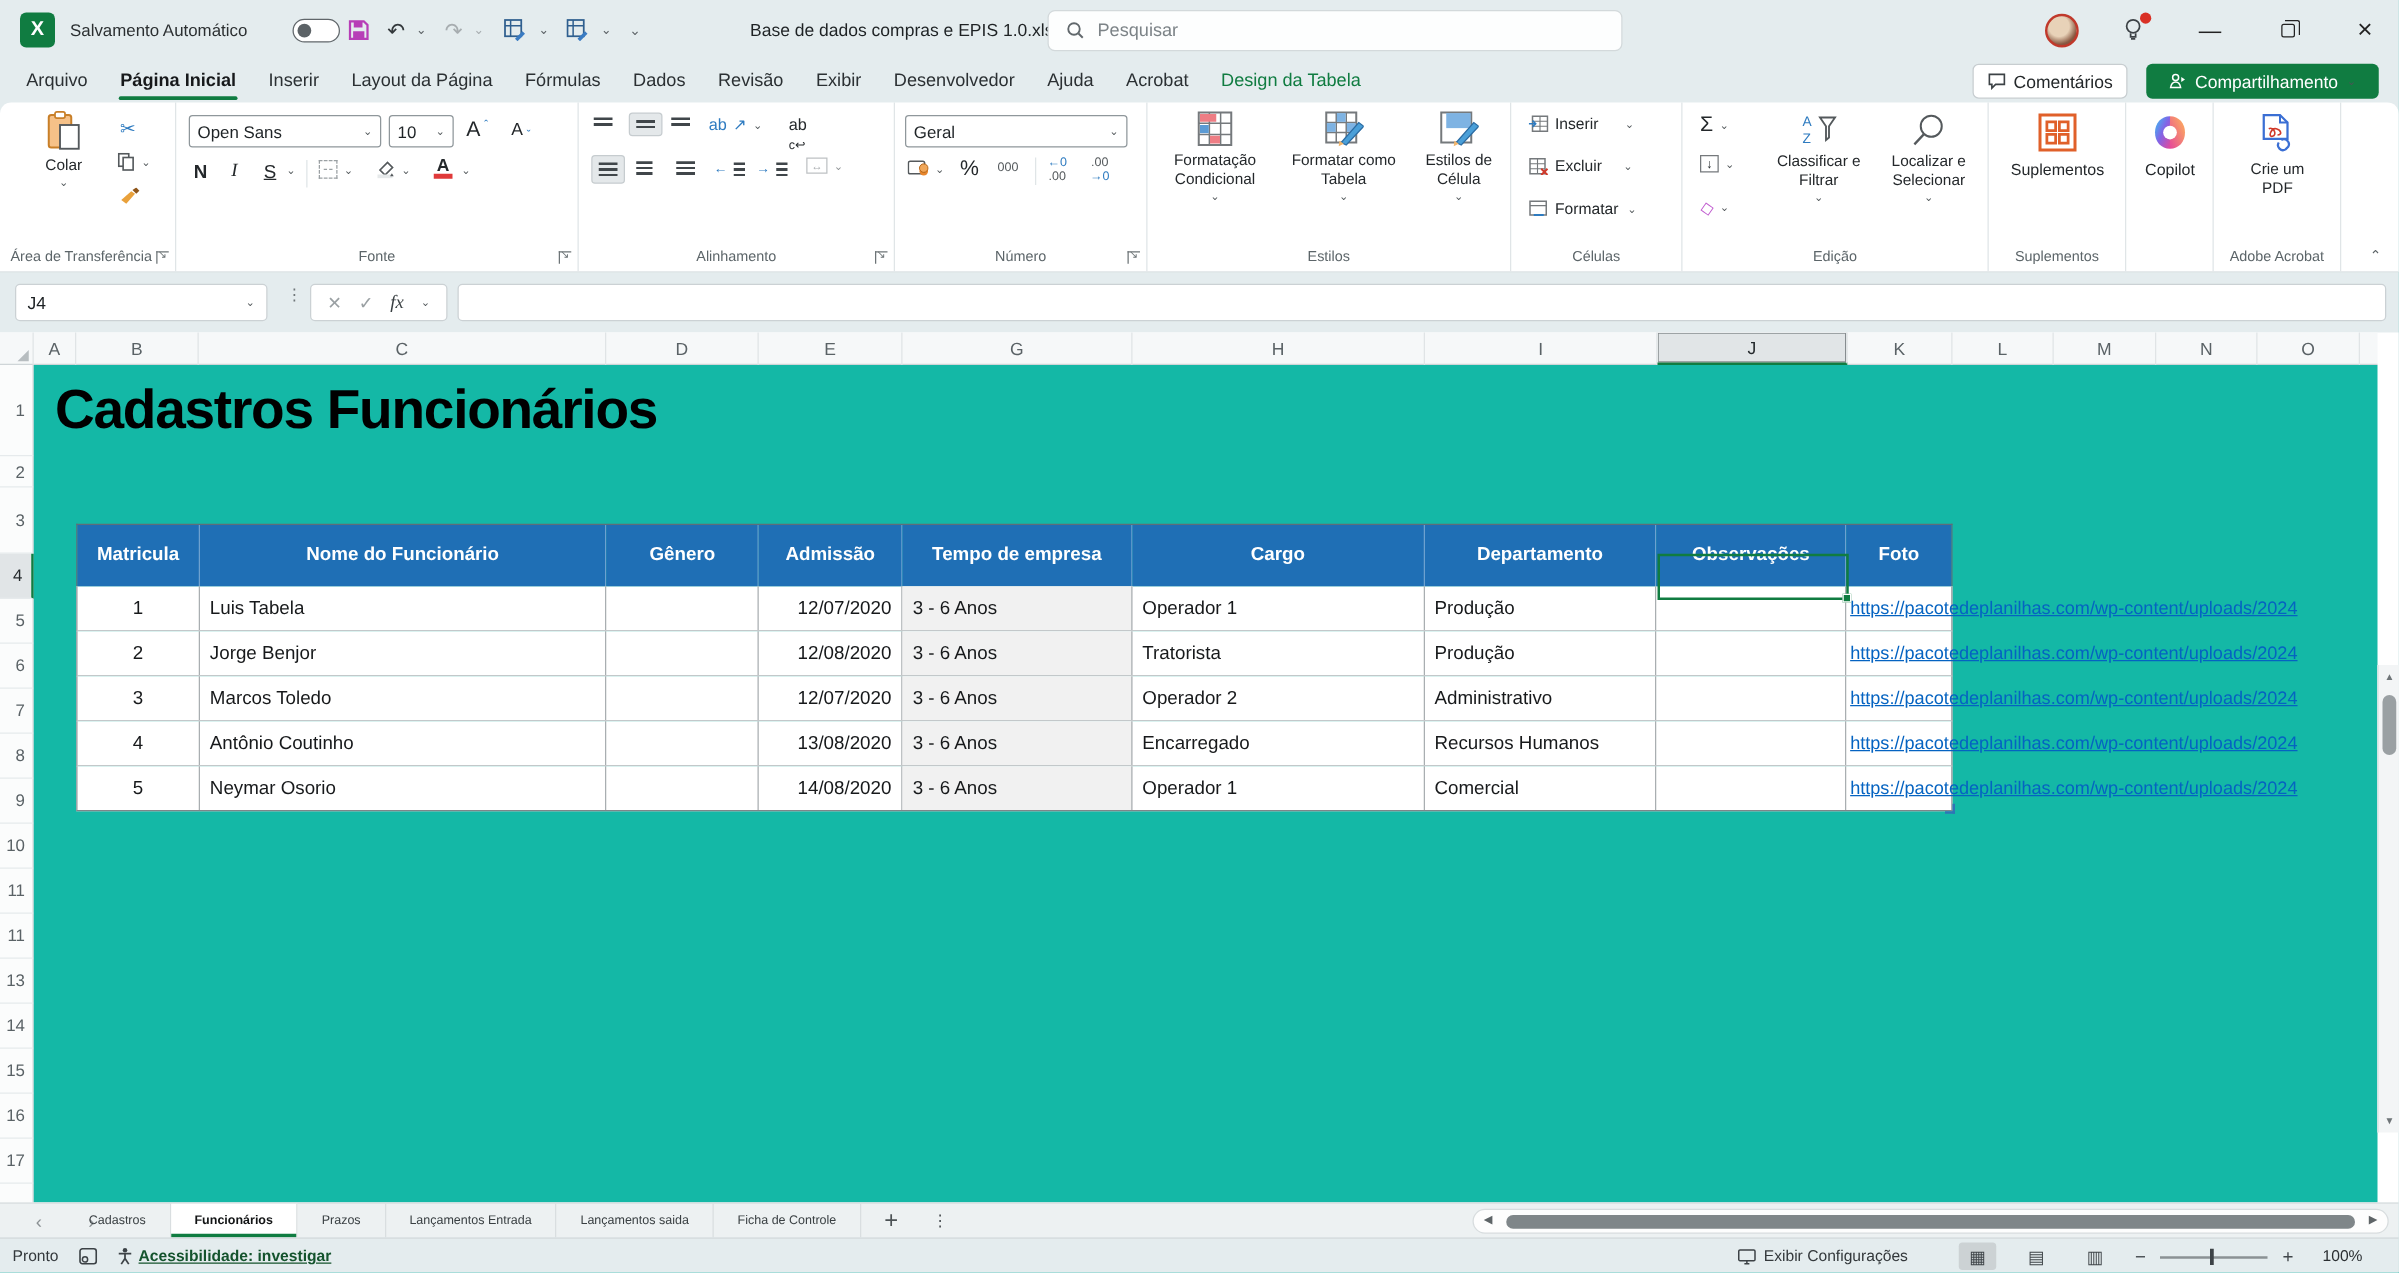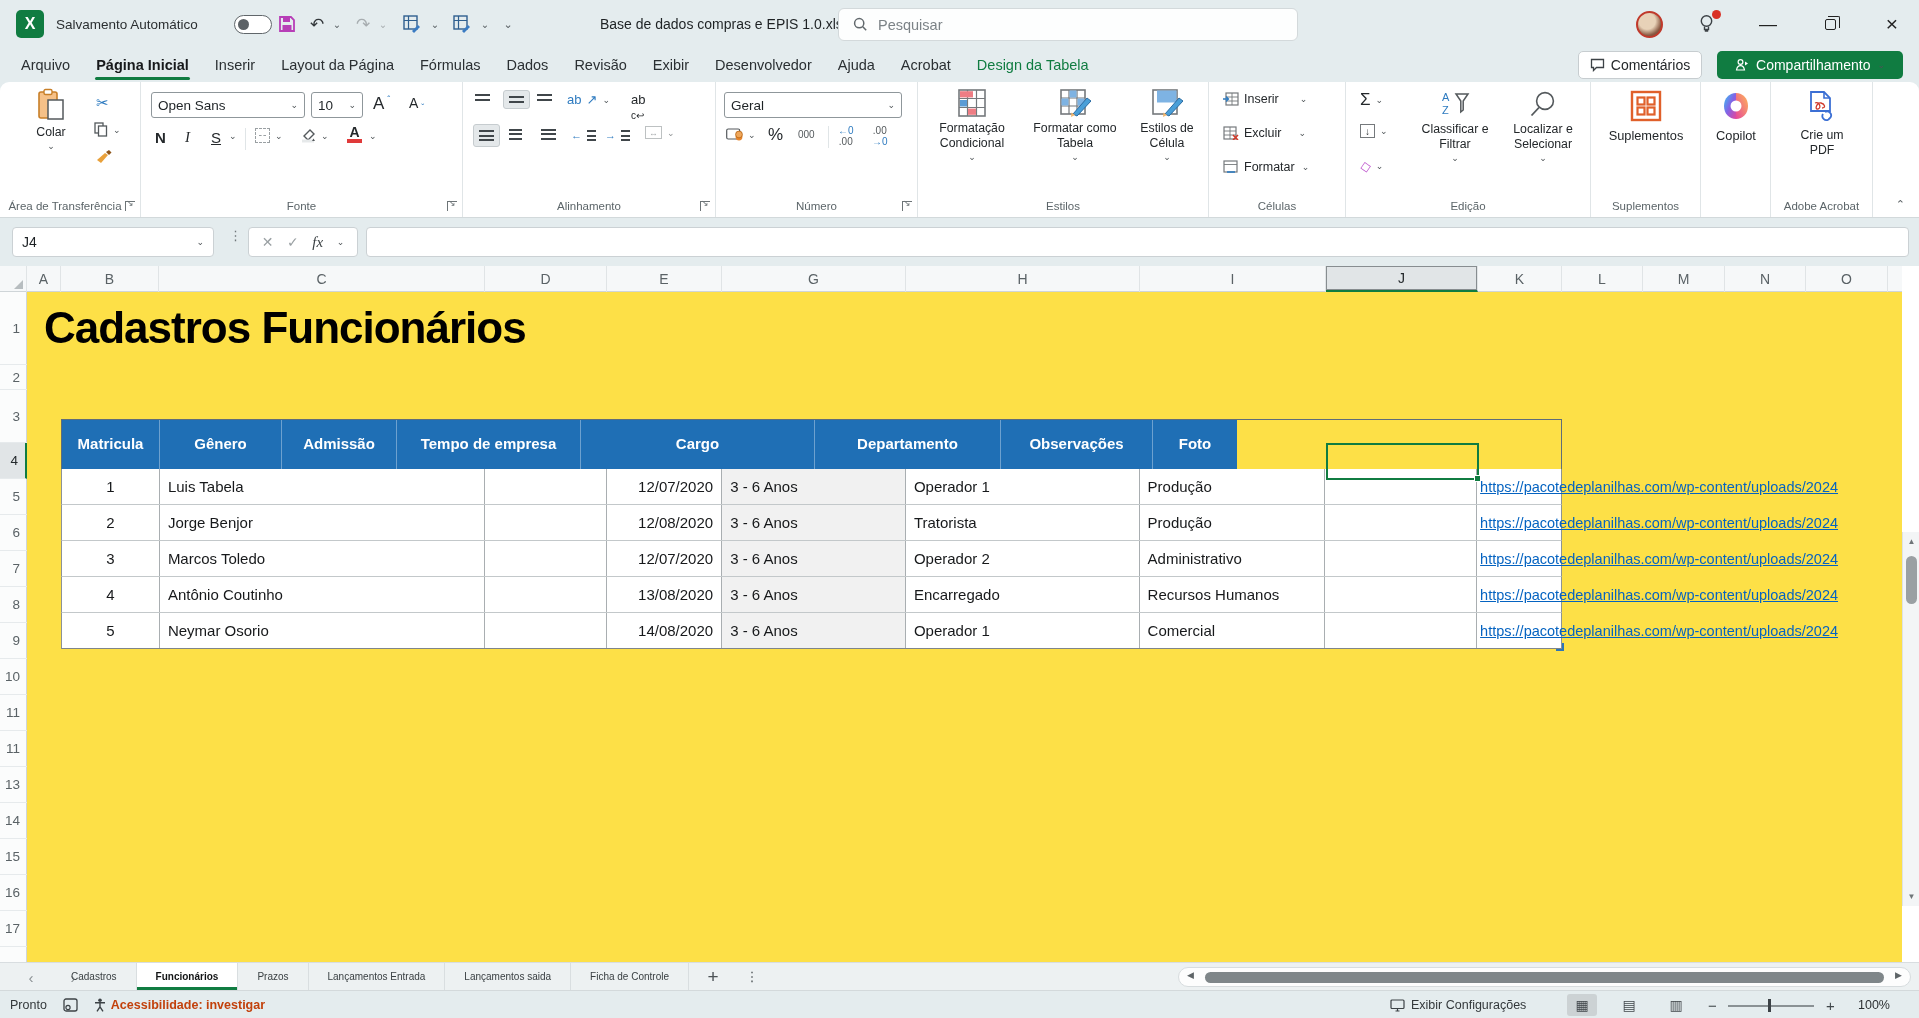--- a/index.html
+++ b/index.html
@@ -70,21 +70,21 @@
   
   #gridpanel { position:absolute; top:266px; left:0; right:0; bottom:56px; background:#fff; }
   #colheads { position:absolute; top:0; left:0; height:26px; right:17px; background:#f6f8f9; border-bottom:1px solid #cfd5d8; display:flex; }
   .colhead { height:26px; display:flex; align-items:center; justify-content:center; font-size:14px; color:#5a6266; border-right:1px solid #e0e4e6; }
   .colhead.sel { background:#e1e5e7; box-shadow:inset 0 0 0 1px #878d90; border-bottom:2px solid #107C41; color:#24292c; }
   #corner { width:27px; height:26px; border-right:1px solid #e0e4e6; position:relative; }
   #corner:after { content:""; position:absolute; right:3px; bottom:3px; border-left:9px solid transparent; border-bottom:9px solid #b7bdc0; }
   #rowheads { position:absolute; top:26px; left:0; width:27px; bottom:0; background:#fbfcfc; border-right:1px solid #cfd5d8; }
   .rowhead { position:absolute; left:0; width:27px; display:flex; align-items:center; justify-content:flex-end; padding-right:7px; font-size:13.5px; color:#5a6266; border-bottom:1px solid #e6eaec; }
   .rowhead.sel { background:#e1e5e7; border-right:2px solid #107C41; color:#24292c; }
-  #sheet { position:absolute; top:26px; left:27px; right:17px; bottom:0; background:#fde047; }
+  #sheet { position:absolute; top:26px; left:27px; right:17px; bottom:0; background:#14b8a6; }
   #sheet-title { position:absolute; left:17px; top:11px; font-size:44px; font-weight:bold; letter-spacing:-1px; color:#000; white-space:nowrap; }
 
   
   #xltable { position:absolute; left:34px; top:127px; width:1501px; }
   #xlt-head { display:flex; height:50px; border:1px solid #5f6d79; border-bottom:none; }
   .th { background:#1F6FB5; color:#fff; font-weight:bold; font-size:15px; display:flex; align-items:center; justify-content:center; border-right:1px solid rgba(255,255,255,0.35); text-align:center; line-height:1.1; }
   .th:last-child { border-right:none; }
   .trow { display:flex; height:36px; border-left:1px solid #8c9296; border-right:1px solid #8c9296; border-bottom:1px solid #c3c8ca; background:#fff; }
   .trow:last-child { border-bottom:1px solid #7f8589; }
   .td { font-size:15px; color:#17191b; display:flex; align-items:center; padding:0 8px; border-right:1px solid #a9aeb1; overflow:hidden; white-space:nowrap; }
@@ -113,21 +113,21 @@
   #add-sheet { width:48px; display:flex; align-items:center; justify-content:center; font-size:19px; color:#4c5255; }
   #tab-dots { width:30px; display:flex; align-items:center; justify-content:center; color:#4c5255; font-size:13px; }
   #hscroll { position:absolute; left:1178px; right:8px; top:4px; height:20px; background:#fdfdfd; border:1px solid #d7dcde; border-radius:10px; }
   #hscroll .thumb { position:absolute; left:26px; right:26px; top:3.5px; height:11px; background:#7f8689; border-radius:6px; }
   #hscroll .la, #hscroll .ra { position:absolute; top:2px; font-size:9px; color:#5e6467; }
   #hscroll .la { left:8px; } #hscroll .ra { right:8px; }
 
   
   #statusbar { position:absolute; left:0; right:0; bottom:0; height:28px; background:#e4ecee; border-top:1px solid #d3d9db; font-size:12.5px; color:#33383b; }
   #statusbar .left { position:absolute; left:10px; top:0; height:28px; display:flex; align-items:center; gap:16px; }
-  #acc { display:flex; align-items:center; gap:5px; font-weight:bold; color:#c2410c; }
+  #acc { display:flex; align-items:center; gap:5px; font-weight:bold; color:#14532d;text-decoration:underline; }
   #view-settings { position:absolute; left:1390px; top:0; height:28px; display:flex; align-items:center; gap:6px; }
   .viewbtn { position:absolute; top:3px; width:30px; height:22px; display:flex; align-items:center; justify-content:center; font-size:14px; color:#40464a; border-radius:3px; }
   .viewbtn.active { background:#ccd2d4; }
   #zoom-minus { position:absolute; left:1708px; top:0; height:28px; display:flex; align-items:center; font-size:15px; color:#40464a; }
   #zoom-track { position:absolute; left:1728px; top:13.5px; width:86px; height:2px; background:#8a9194; }
   #zoom-thumb { position:absolute; left:1768px; top:8px; width:3px; height:13px; background:#3c4246; }
   #zoom-plus { position:absolute; left:1826px; top:0; height:28px; display:flex; align-items:center; font-size:15px; color:#40464a; }
   #zoom-pct { position:absolute; left:1858px; top:0; height:28px; display:flex; align-items:center; font-size:12.5px; color:#2b2f32; }
 
   svg { display:block; }
@@ -607,20 +607,21 @@
         <div class="rowhead" style="top: 511px; height: 36px;">14</div>
         <div class="rowhead" style="top: 547px; height: 36px;">15</div>
         <div class="rowhead" style="top: 583px; height: 36px;">16</div>
         <div class="rowhead" style="top: 619px; height: 36px;">17</div>
       </div>
     <div id="sheet">
       <div id="sheet-title">Cadastros Funcionários</div>
       <div id="xltable">
         <div id="xlt-head">
             <div class="th" style="width: 98px;">Matricula</div>
+            <div class="th" style="width: 326px;">Nome do Funcionário</div>
             <div class="th" style="width: 122px;">Gênero</div>
             <div class="th" style="width: 115px;">Admissão</div>
             <div class="th" style="width: 184px;">Tempo de empresa</div>
             <div class="th" style="width: 234px;">Cargo</div>
             <div class="th" style="width: 186px;">Departamento</div>
             <div class="th" style="width: 152px;">Observações</div>
             <div class="th" style="width: 84px;">Foto</div>
           </div>
         <div id="xlt-body">
             <div class="trow">

